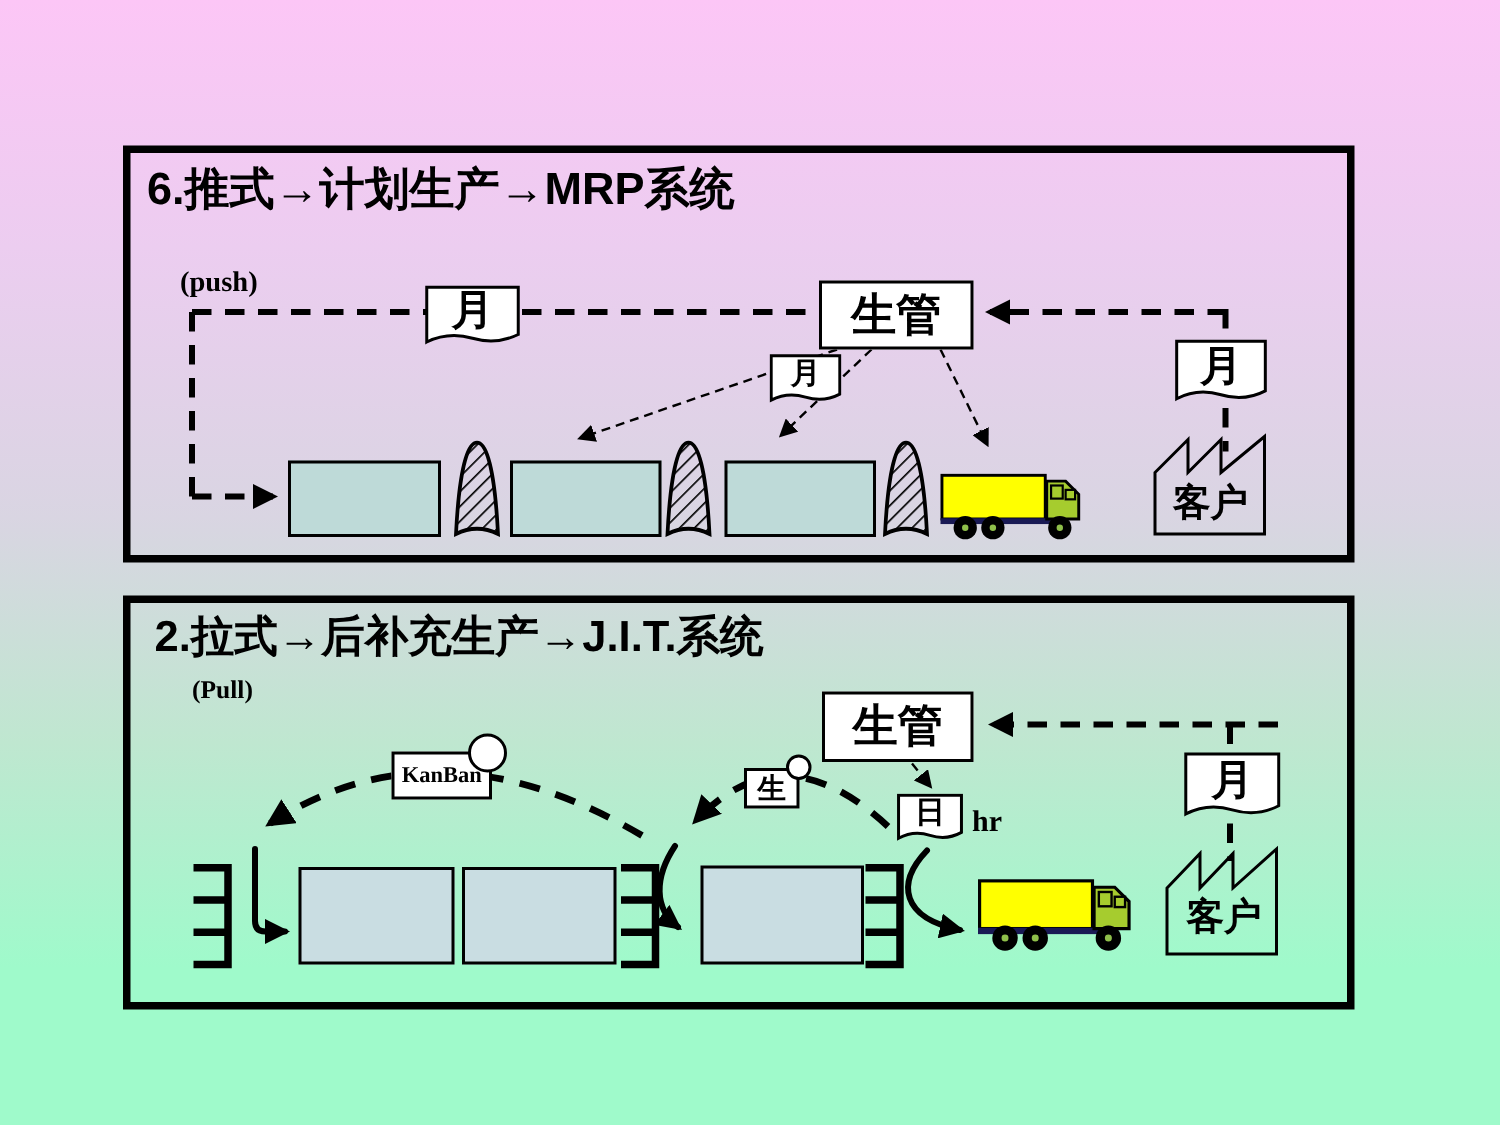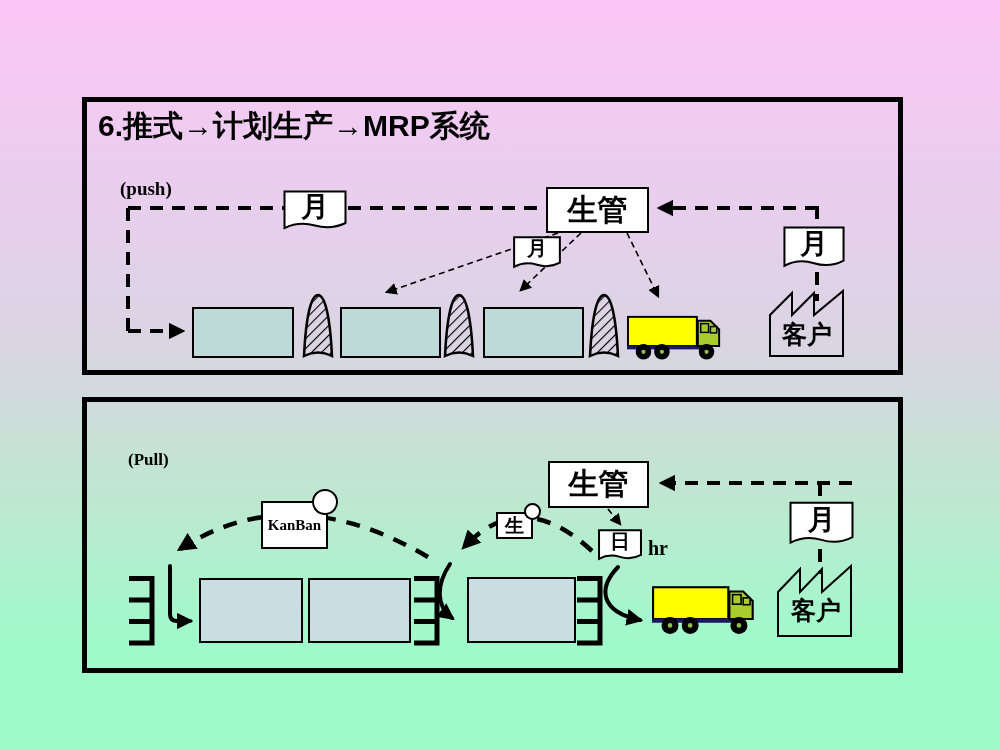--- a/index.html
+++ b/index.html
@@ -150,40 +150,41 @@
   </div>
 
   <div class="abs label-box cjk" style="left:546px;top:187px;width:103px;height:46px;font-size:30px">生管</div>
 
   <div class="abs pbox push" style="left:192px;top:307px;width:102px;height:51px"></div>
   <div class="abs pbox push" style="left:340px;top:307px;width:101px;height:51px"></div>
   <div class="abs pbox push" style="left:483px;top:307px;width:101px;height:51px"></div>
 
   <div class="abs cjk" style="left:770px;top:318px;width:74px;text-align:center;font-size:25px;z-index:2">客户</div>
 
+  <div class="abs heading" id="h2">2.拉式→后补充生产→J.I.T.系统</div>
   <div class="abs subheading" id="sub2">(Pull)</div>
 
   <div class="abs label-box cjk" style="left:548px;top:461px;width:101px;height:47px;font-size:30px">生管</div>
 
   <div class="abs paper" style="left:789px;top:501px;width:65px;height:46px">
     <svg viewBox="0 0 64 42" preserveAspectRatio="none">
         <path class="paper-path" d="M1.5,1.5 H62.5 V33 Q48,40 32,35.5 Q16,31 1.5,38 Z"></path>
       </svg>
     <span class="ptxt cjk" style="font-size:28px">月</span>
   </div>
 
   <div class="abs paper" style="left:598px;top:529px;width:44px;height:33px">
     <svg viewBox="0 0 64 42" preserveAspectRatio="none">
         <path class="paper-path" d="M1.5,1.5 H62.5 V33 Q48,40 32,35.5 Q16,31 1.5,38 Z"></path>
       </svg>
     <span class="ptxt cjk" style="font-size:20px">日</span>
   </div>
   <div class="abs small-serif" style="left:648px;top:537px;font-size:20px;z-index:2">hr</div>
 
-  <div class="abs card small-serif" style="left:261px;top:501px;width:67px;height:48px;font-size:15px">KanBan</div>
+  <div class="abs card small-serif" style="left:261px;top:501px;width:67px;height:32px;font-size:15px">KanBan</div>
   <div class="abs signal-circle" style="left:312px;top:489px;width:26px;height:26px"></div>
 
   <div class="abs card cjk" style="left:496px;top:512px;width:37px;height:27px;font-size:19px">生</div>
   <div class="abs signal-circle" style="left:524px;top:503px;width:17px;height:17px"></div>
 
   <div class="abs pbox pull" style="left:199px;top:578px;width:104px;height:65px"></div>
   <div class="abs pbox pull" style="left:308px;top:578px;width:103px;height:65px"></div>
   <div class="abs pbox pull" style="left:467px;top:577px;width:109px;height:66px"></div>
 
   <div class="abs cjk" style="left:779px;top:594px;width:74px;text-align:center;font-size:25px;z-index:2">客户</div>

